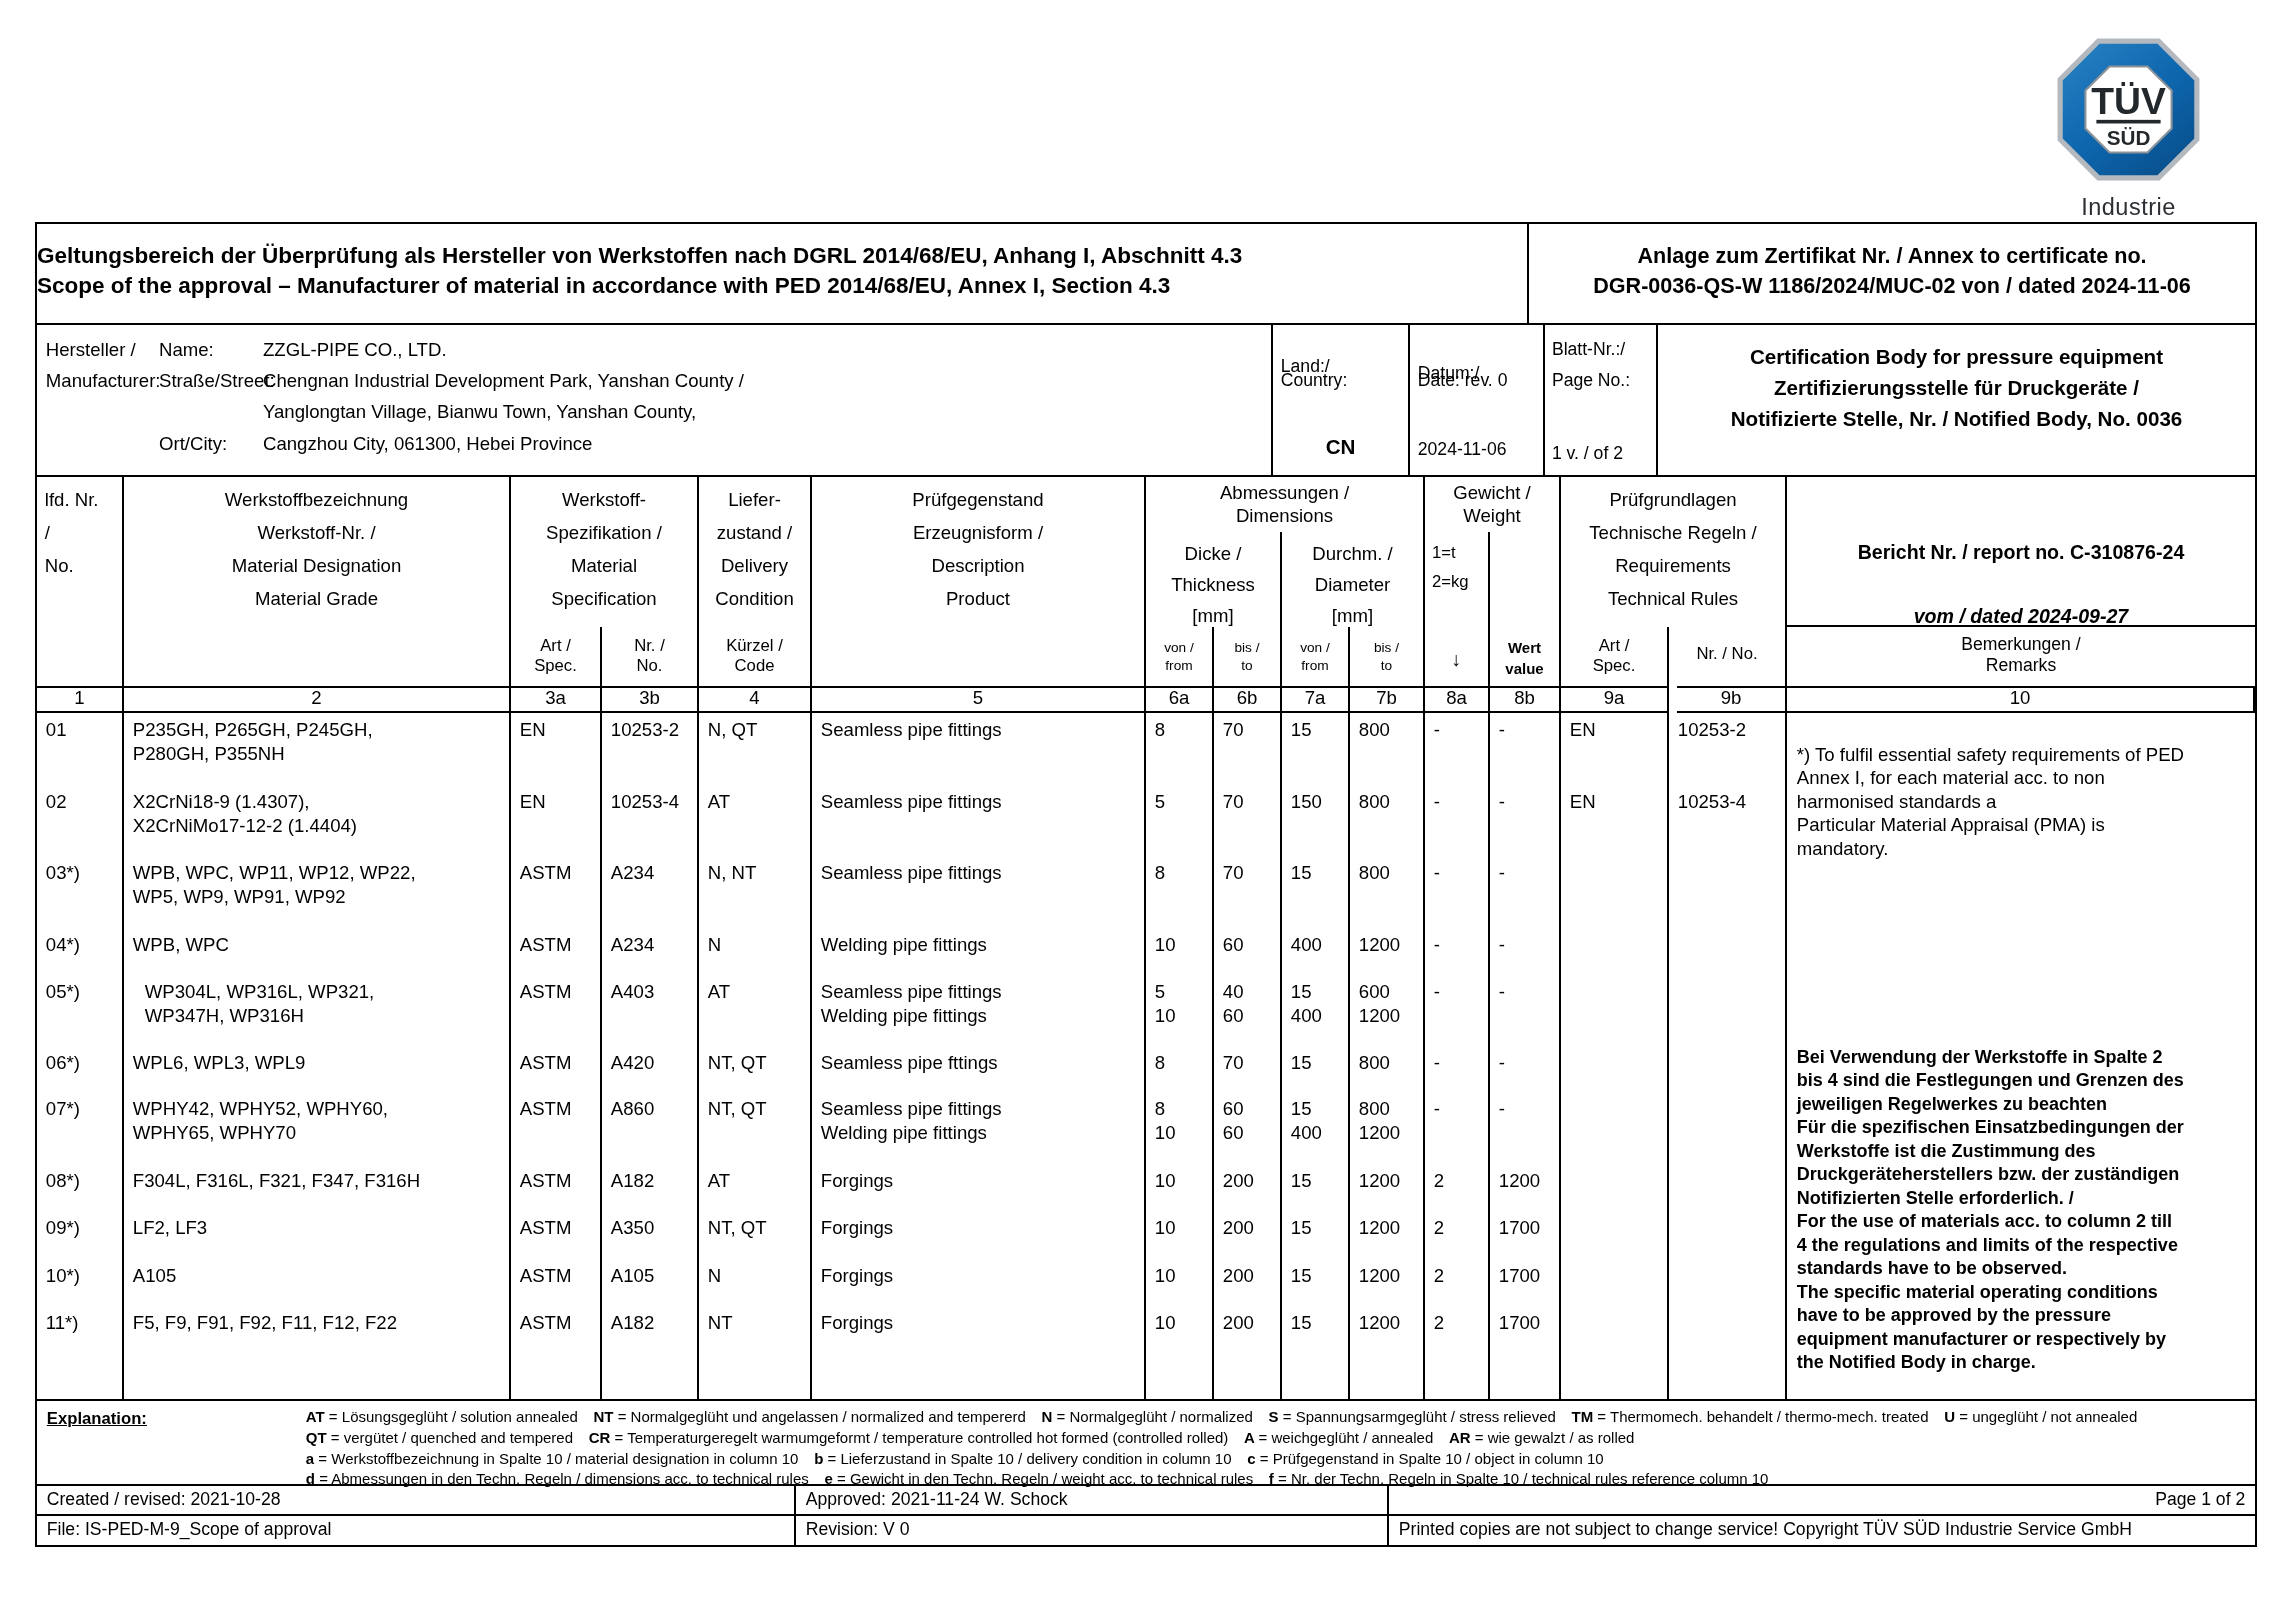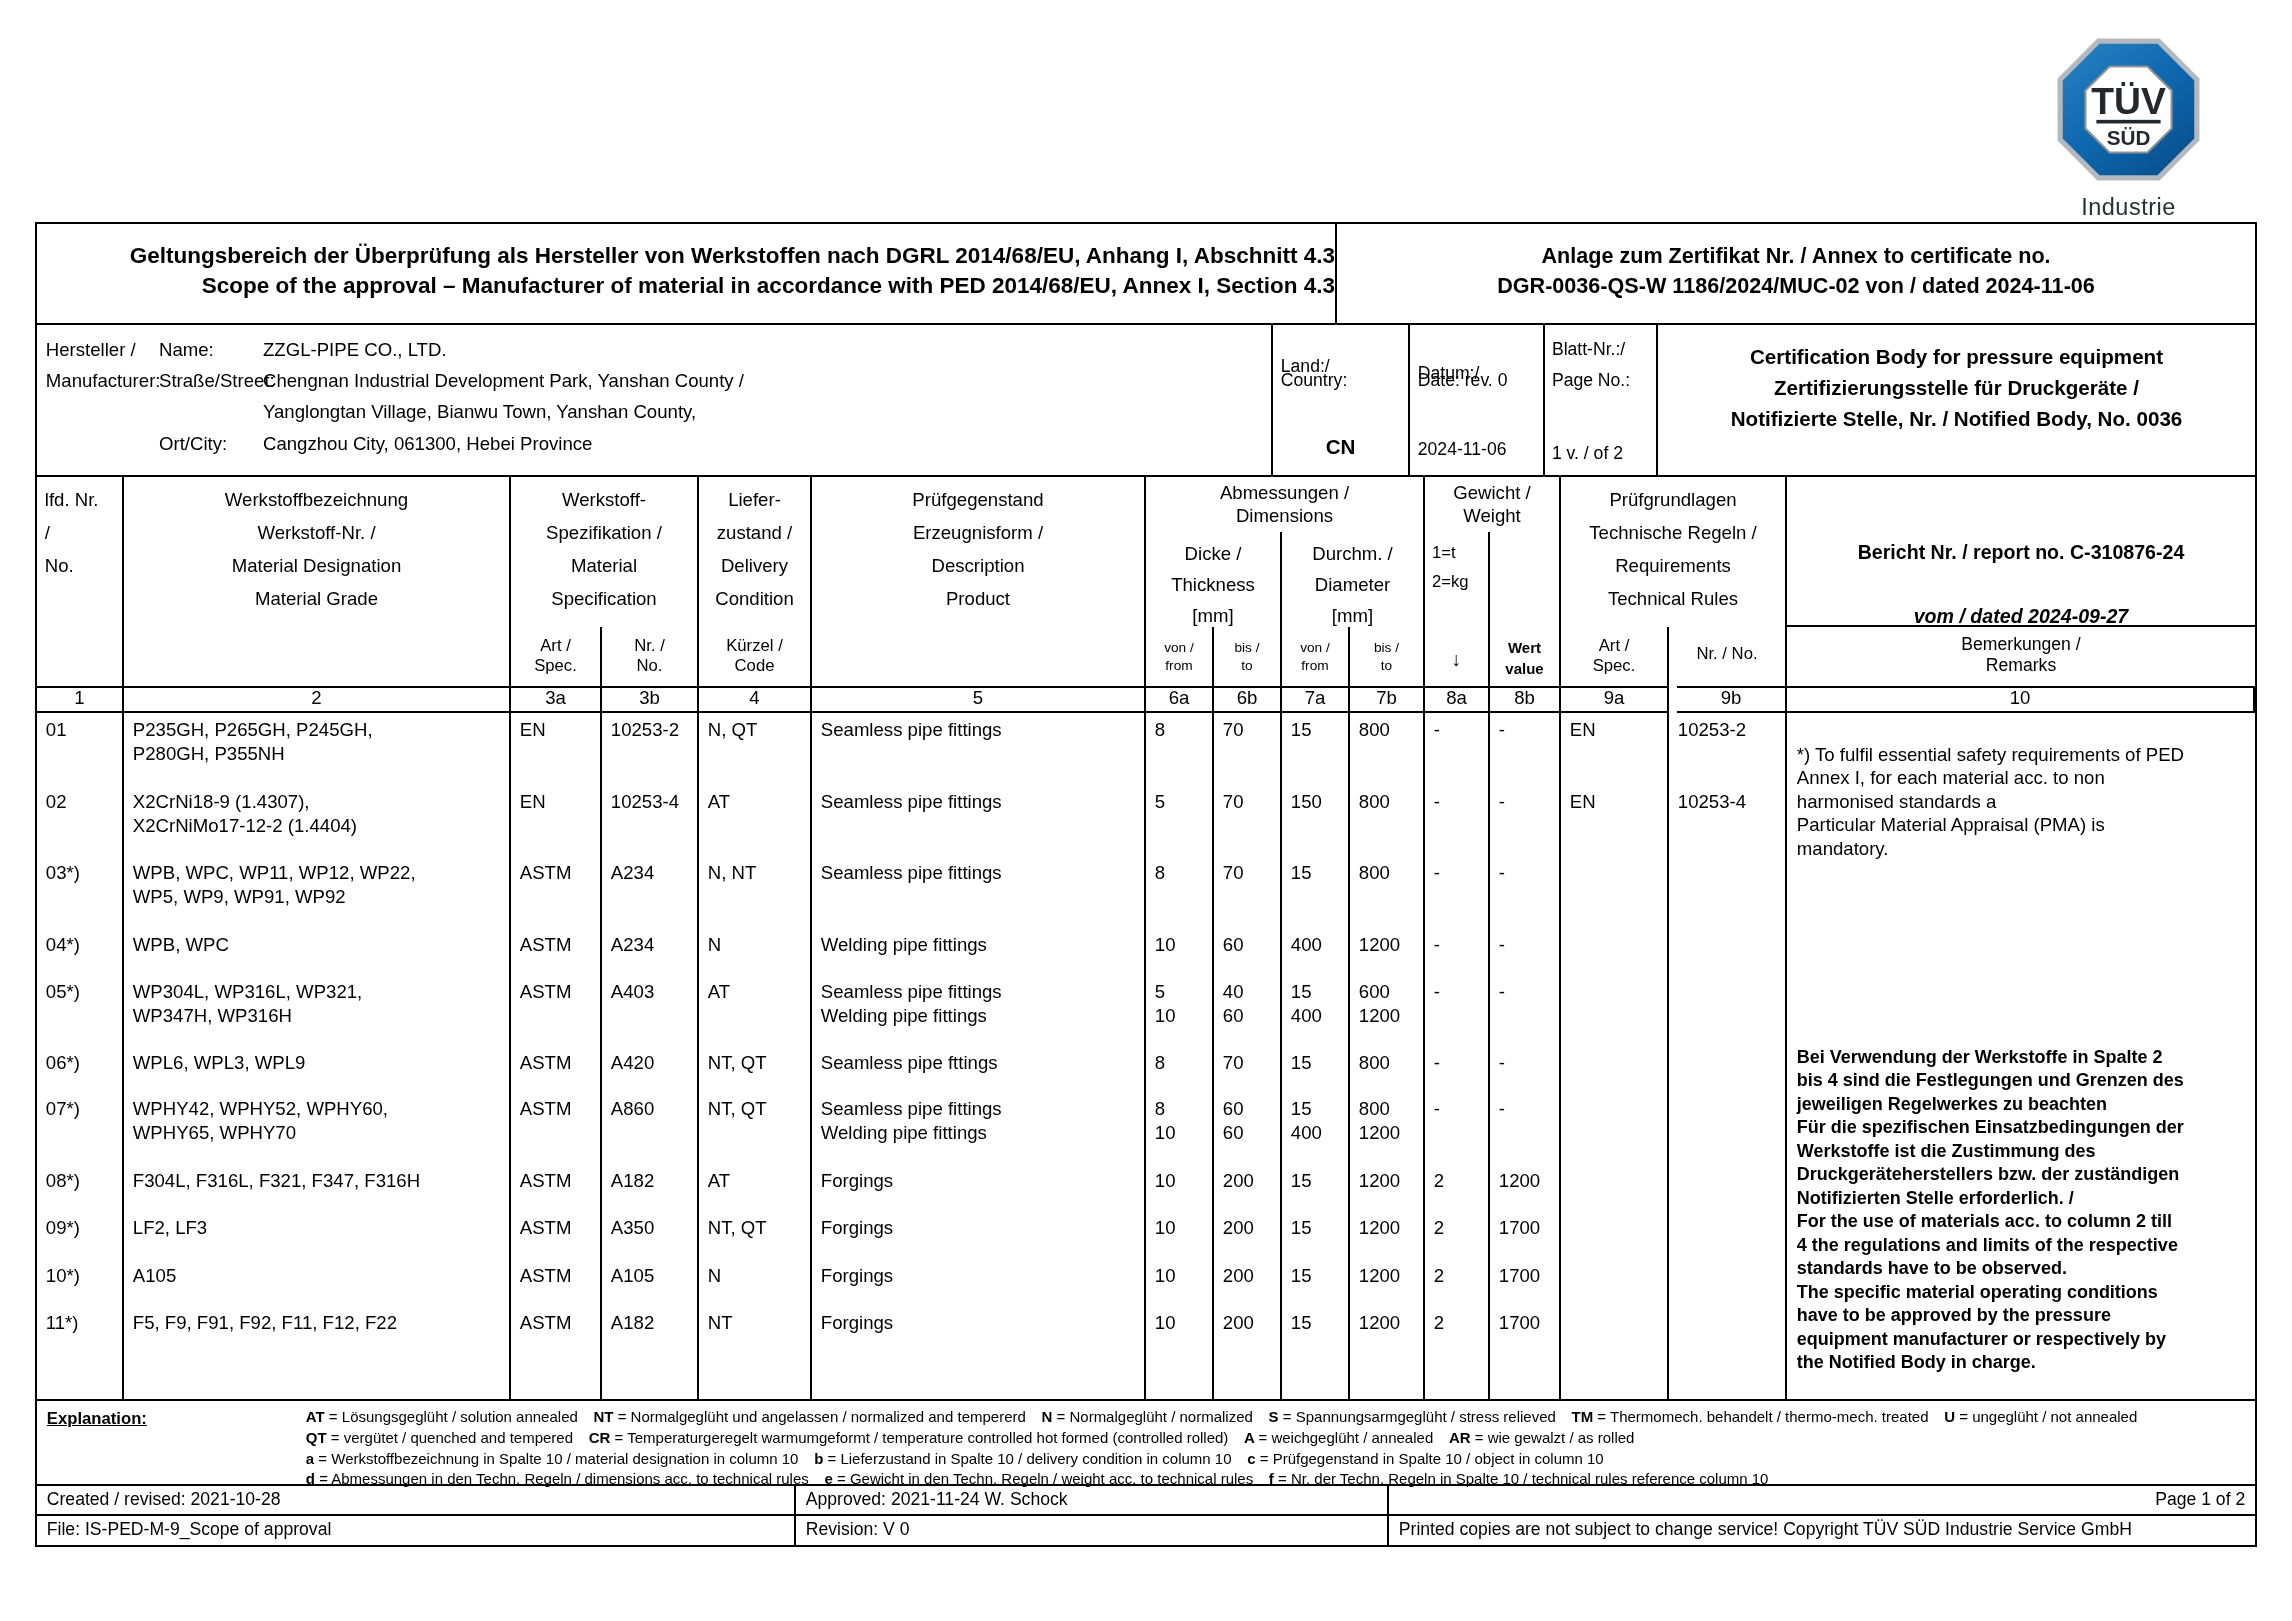--- a/index.html
+++ b/index.html
@@ -9,21 +9,21 @@
     font-family:"Liberation Sans", sans-serif; color:#000; overflow:hidden;
   }
   
   .logo-wrap { position:absolute; top:37px; right:78px; width:173px; text-align:center; }
   .logo-caption { margin-top:7.8px; font-size:23.5px; color:#2b2f33; letter-spacing:0.5px; }
   
   .doc { position:absolute; left:35px; top:222px; width:2222px; border:2.9px solid #000; background:#fff; }
   .sect { border-top:2.9px solid #000; }
   
   .title-row { display:flex; height:99px; }
-  .title-left { width:1300px; border-right:2.9px solid #000; text-align:right; padding-top:16.7px; }
+  .title-left { width:1492px; border-right:2.9px solid #000; text-align:left; padding-top:16.7px; }
   .title-left div { font-weight:bold; font-size:22.5px; line-height:30px; }
   .title-right { flex:1; text-align:center; padding-top:16.7px; }
   .title-right div { font-weight:bold; font-size:21.6px; line-height:30px; }
   
   .mfr-row { display:flex; height:152px; position:relative; }
   .mfr-cell { border-right:2px solid #000; position:relative; font-size:18.6px; }
   .mfr-info { width:1236px; }
   .mfr-land { width:137px; }
   .mfr-datum { width:135px; }
   .mfr-blatt { width:113px; }
@@ -296,21 +296,21 @@
         <div class="bc" style="grid-area: 8 / 6;">Welding pipe fittings</div>
         <div class="bc" style="grid-area: 8 / 7;">10</div>
         <div class="bc" style="grid-area: 8 / 8;">60</div>
         <div class="bc" style="grid-area: 8 / 9;">400</div>
         <div class="bc" style="grid-area: 8 / 10;">1200</div>
         <div class="bc" style="grid-area: 8 / 11;">-</div>
         <div class="bc" style="grid-area: 8 / 12;">-</div>
         <div class="bc" style="grid-area: 8 / 13;"></div>
         <div class="bc" style="grid-area: 8 / 14;"></div>
         <div class="bc" style="grid-area: 9 / 1;">05*)</div>
-        <div class="bc" style="grid-area: 9 / 2;">WP304L, WP316L, WP321,
+        <div class="bc" style="grid-area: 9 / 2; margin-left: 12px;">WP304L, WP316L, WP321,
 WP347H, WP316H</div>
         <div class="bc" style="grid-area: 9 / 3;">ASTM</div>
         <div class="bc" style="grid-area: 9 / 4;">A403</div>
         <div class="bc" style="grid-area: 9 / 5;">AT</div>
         <div class="bc" style="grid-area: 9 / 6;">Seamless pipe fittings
 Welding pipe fittings</div>
         <div class="bc" style="grid-area: 9 / 7;">5
 10</div>
         <div class="bc" style="grid-area: 9 / 8;">40
 60</div>

